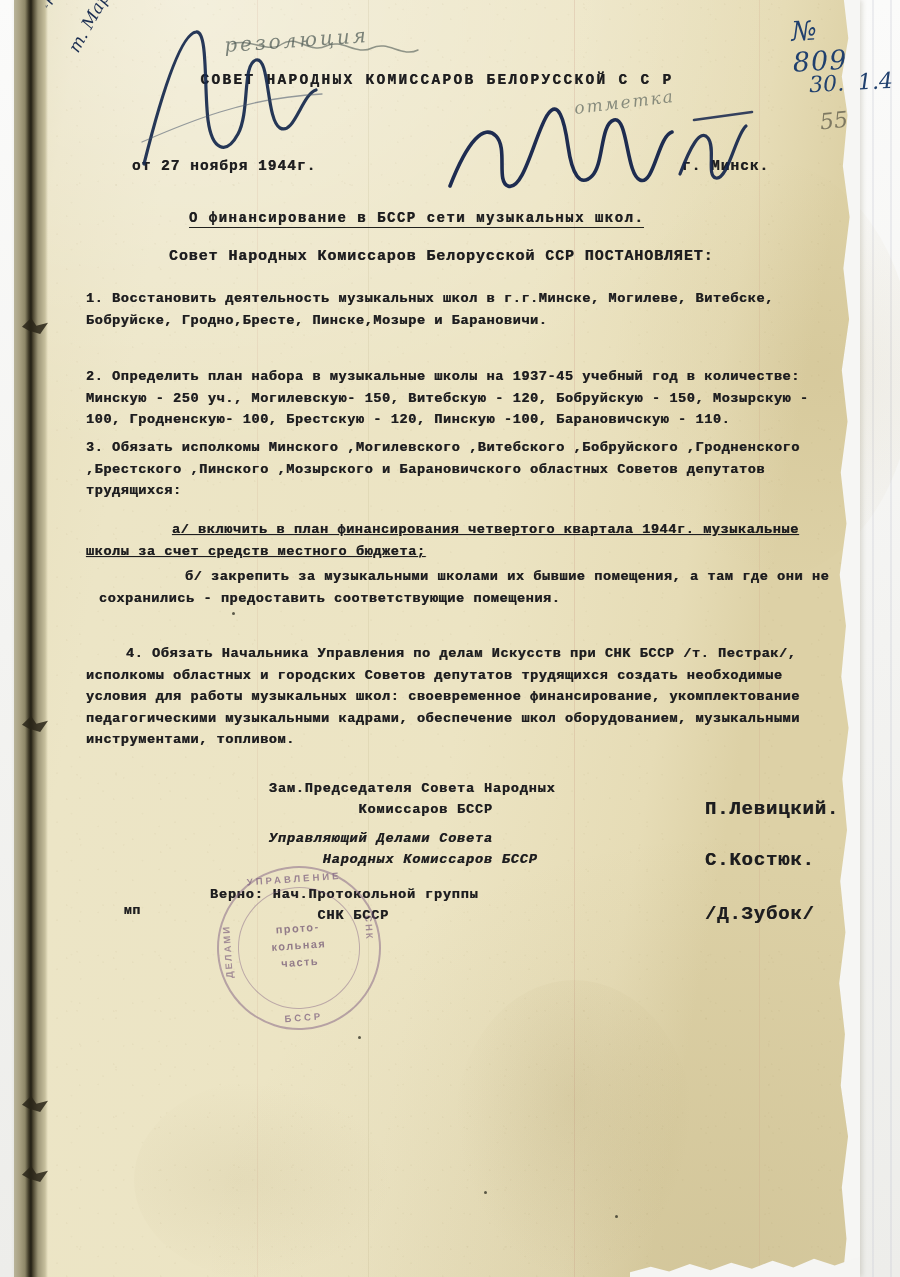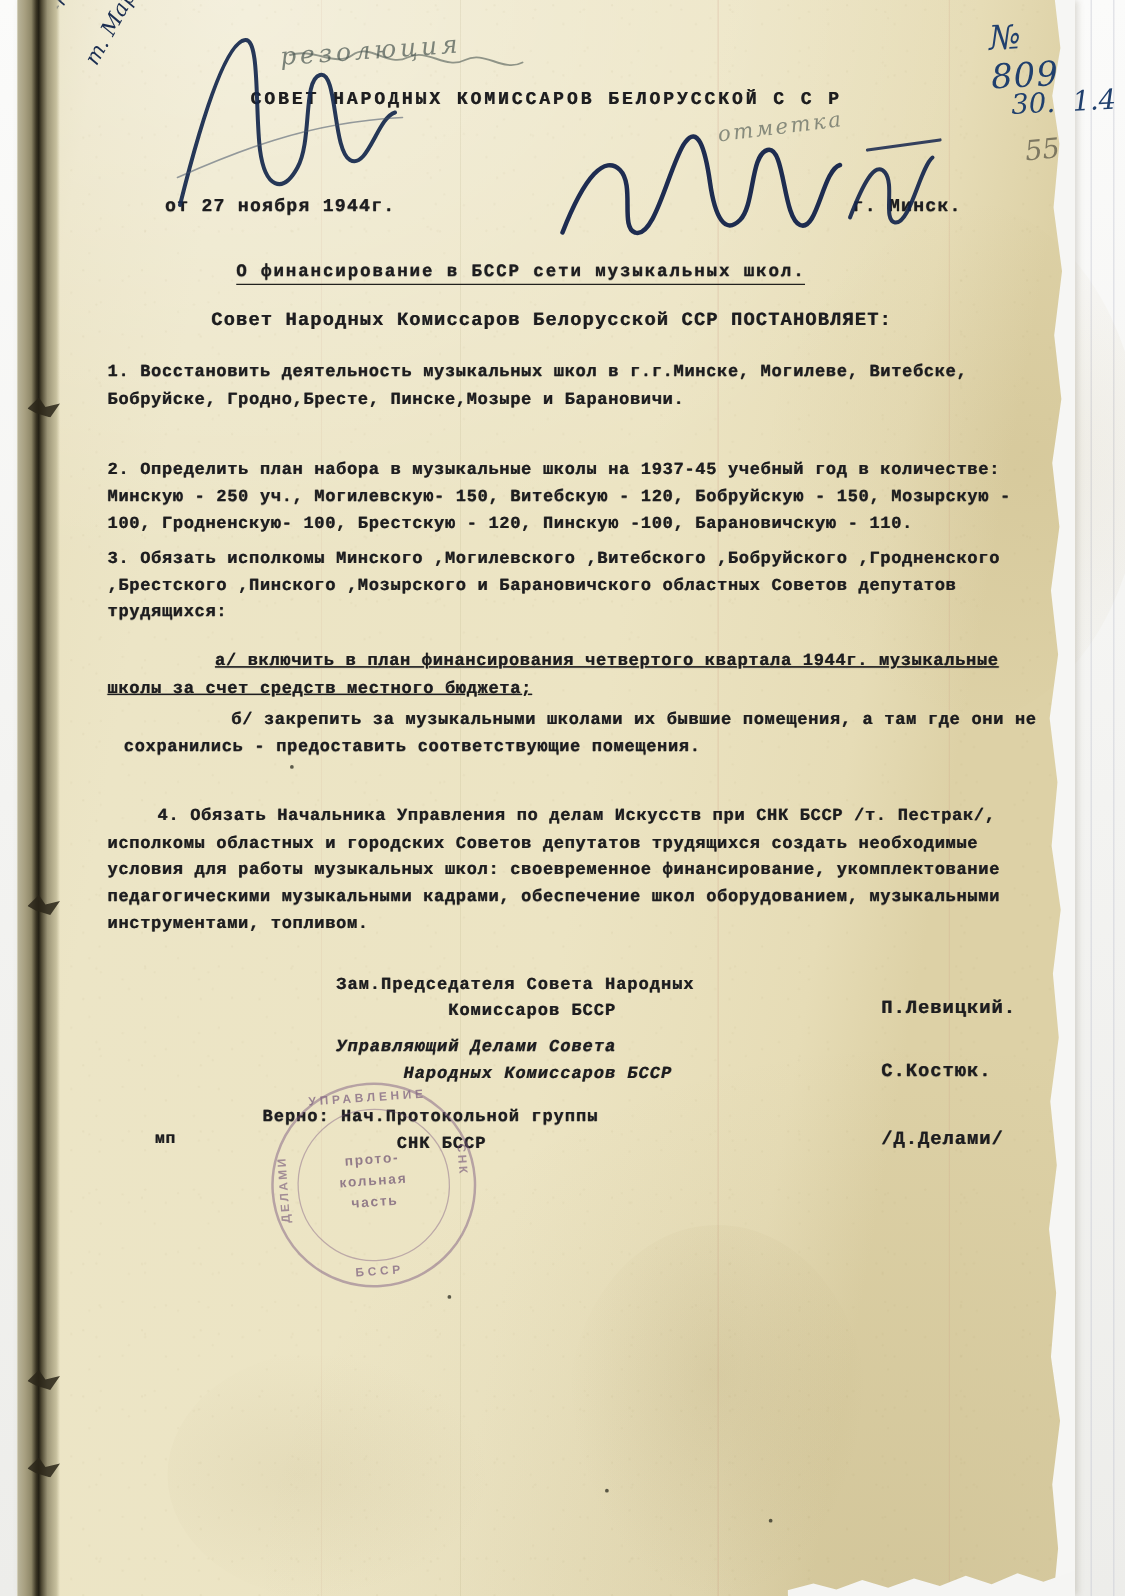--- a/index.html
+++ b/index.html
@@ -226,21 +226,21 @@
   .p4 { left: 72px; top: 625px;  width: 740px; margin-top: 18px; }
 
   
   .sig-role {
     font-size: 13.6px;
     line-height: 21px;
     letter-spacing: .8px;
     font-weight: 700;
   }
   .sig-name {
-    font-size: 15px;
+    font-size: 19px;
     letter-spacing: .8px;
     font-weight: 700;
     padding-left: 31px;
   }
   .sig1-role { left: 255px; top: 778px; }
   .sig1-name { left: 660px; top: 798px; }
   .sig2-role { left: 255px; top: 828px; font-style: italic; }
   .sig2-name { left: 660px; top: 849px; }
   .sig3-role { left: 196px; top: 884px; }
   .sig3-name { left: 660px; top: 903px; }
@@ -417,21 +417,21 @@
     <div class="typed sig-role sig1-role">Зам.Председателя Совета Народных
           Комиссаров БССР</div>
     <div class="typed sig-name sig1-name">П.Левицкий.</div>
 
     <div class="typed sig-role sig2-role">Управляющий Делами Совета
       Народных Комиссаров БССР</div>
     <div class="typed sig-name sig2-name">С.Костюк.</div>
 
     <div class="typed sig-role sig3-role">Верно: Нач.Протокольной группы
             СНК БССР</div>
-    <div class="typed sig-name sig3-name">/Д.Делами/</div>
+    <div class="typed sig-name sig3-name">/Д.Зубок/</div>
 
     <div class="typed mp-mark">мп</div>
 
     <div class="stamp">
       <div class="ring-inner"></div>
       <div class="arc-top">УПРАВЛЕНИЕ</div>
       <div class="side-l">ДЕЛАМИ</div>
       <div class="side-r">СНК</div>
       <div class="core">
         <div>прото-</div>

